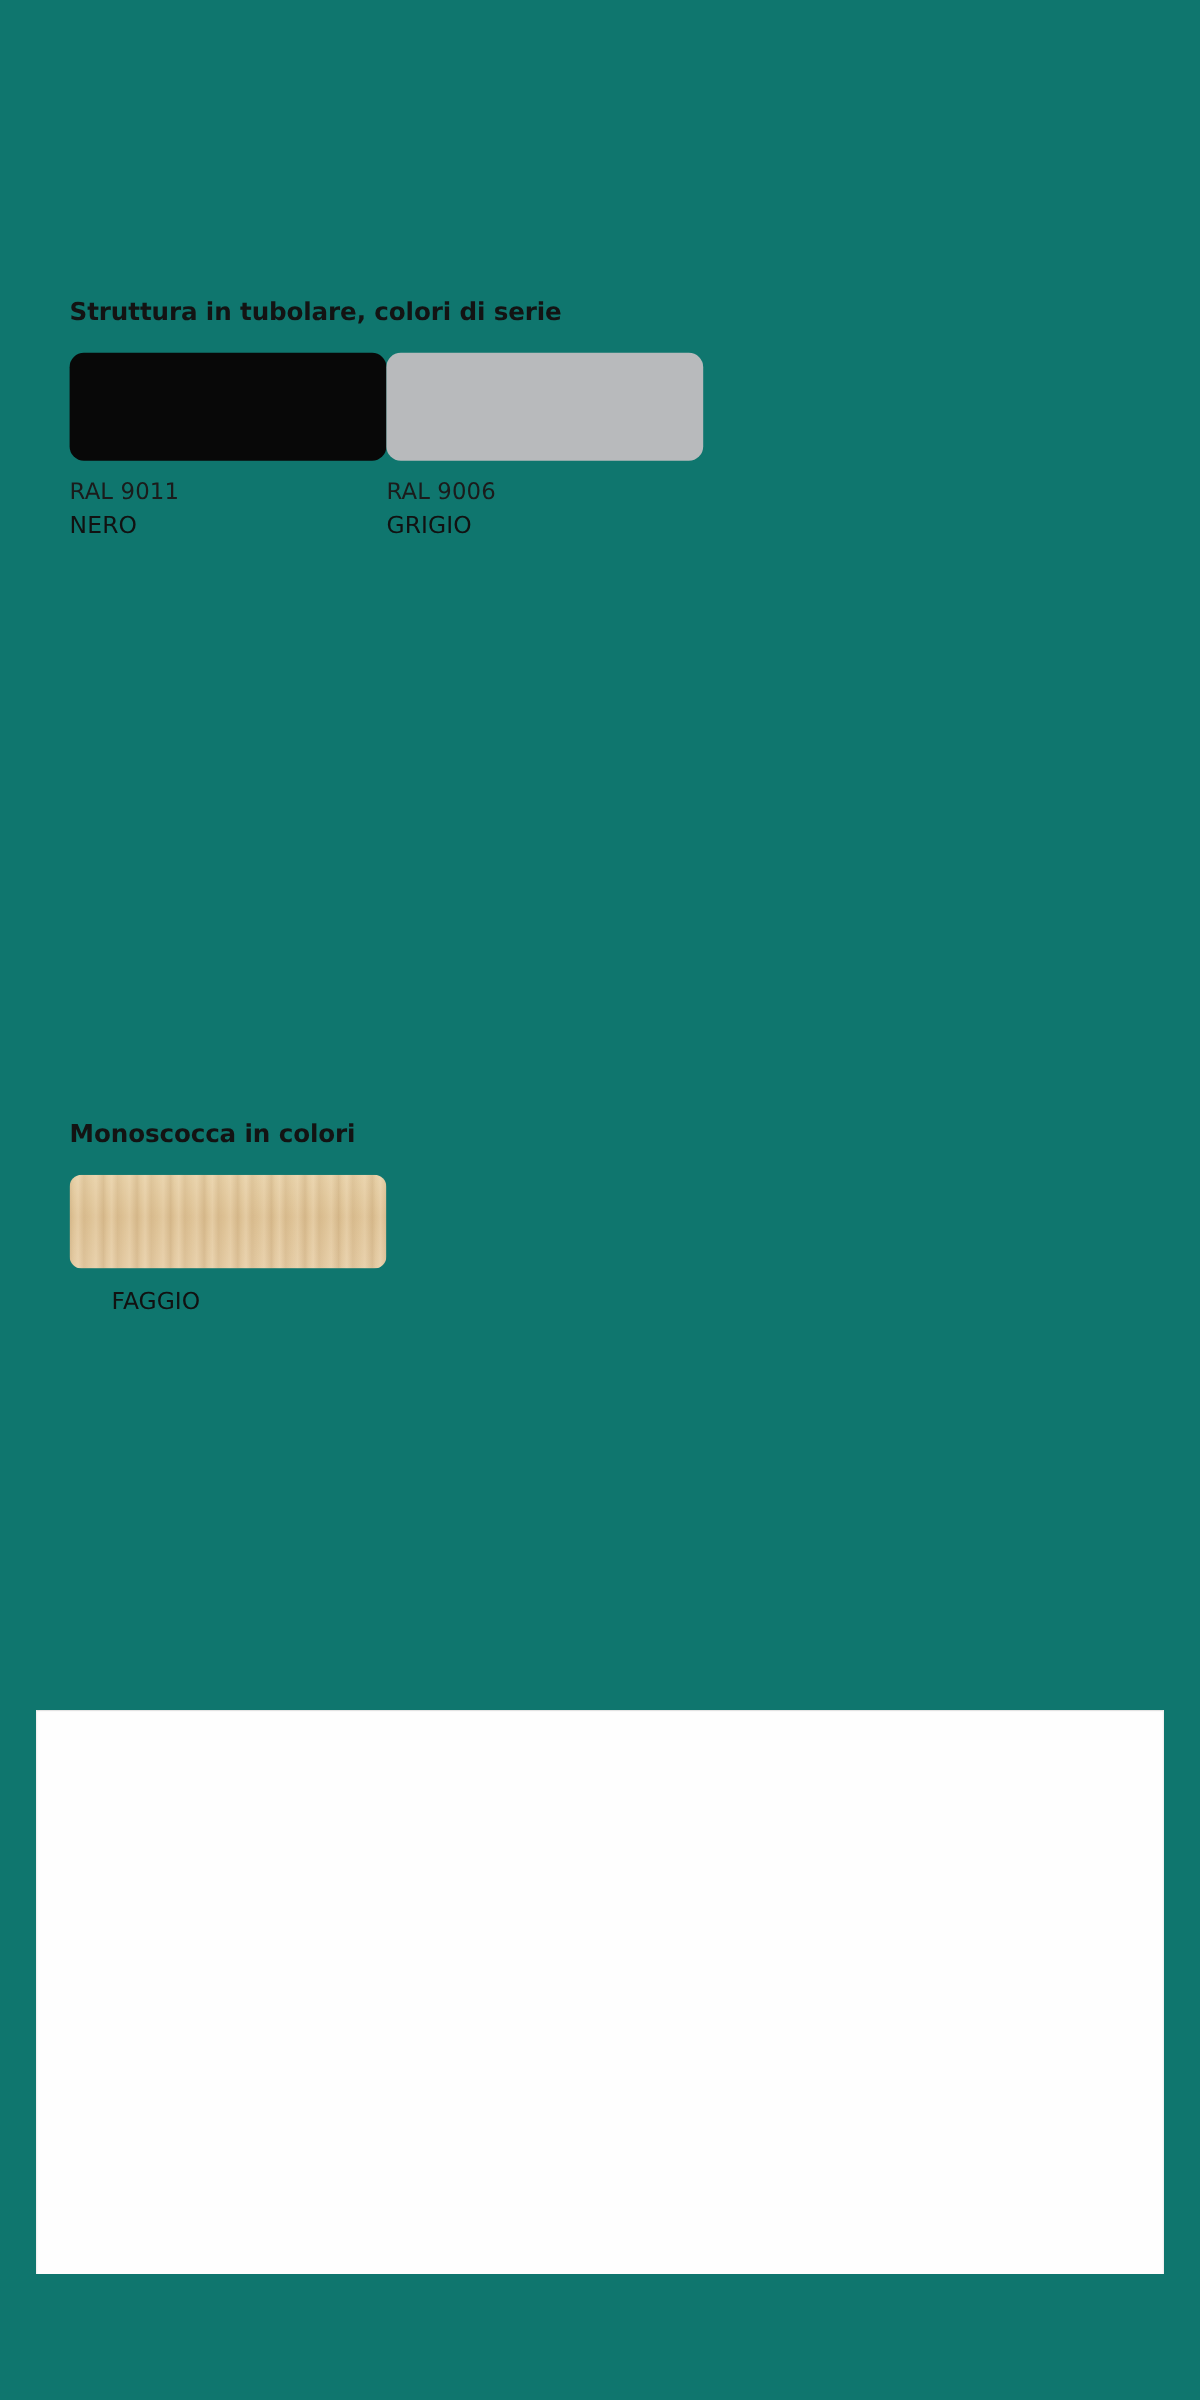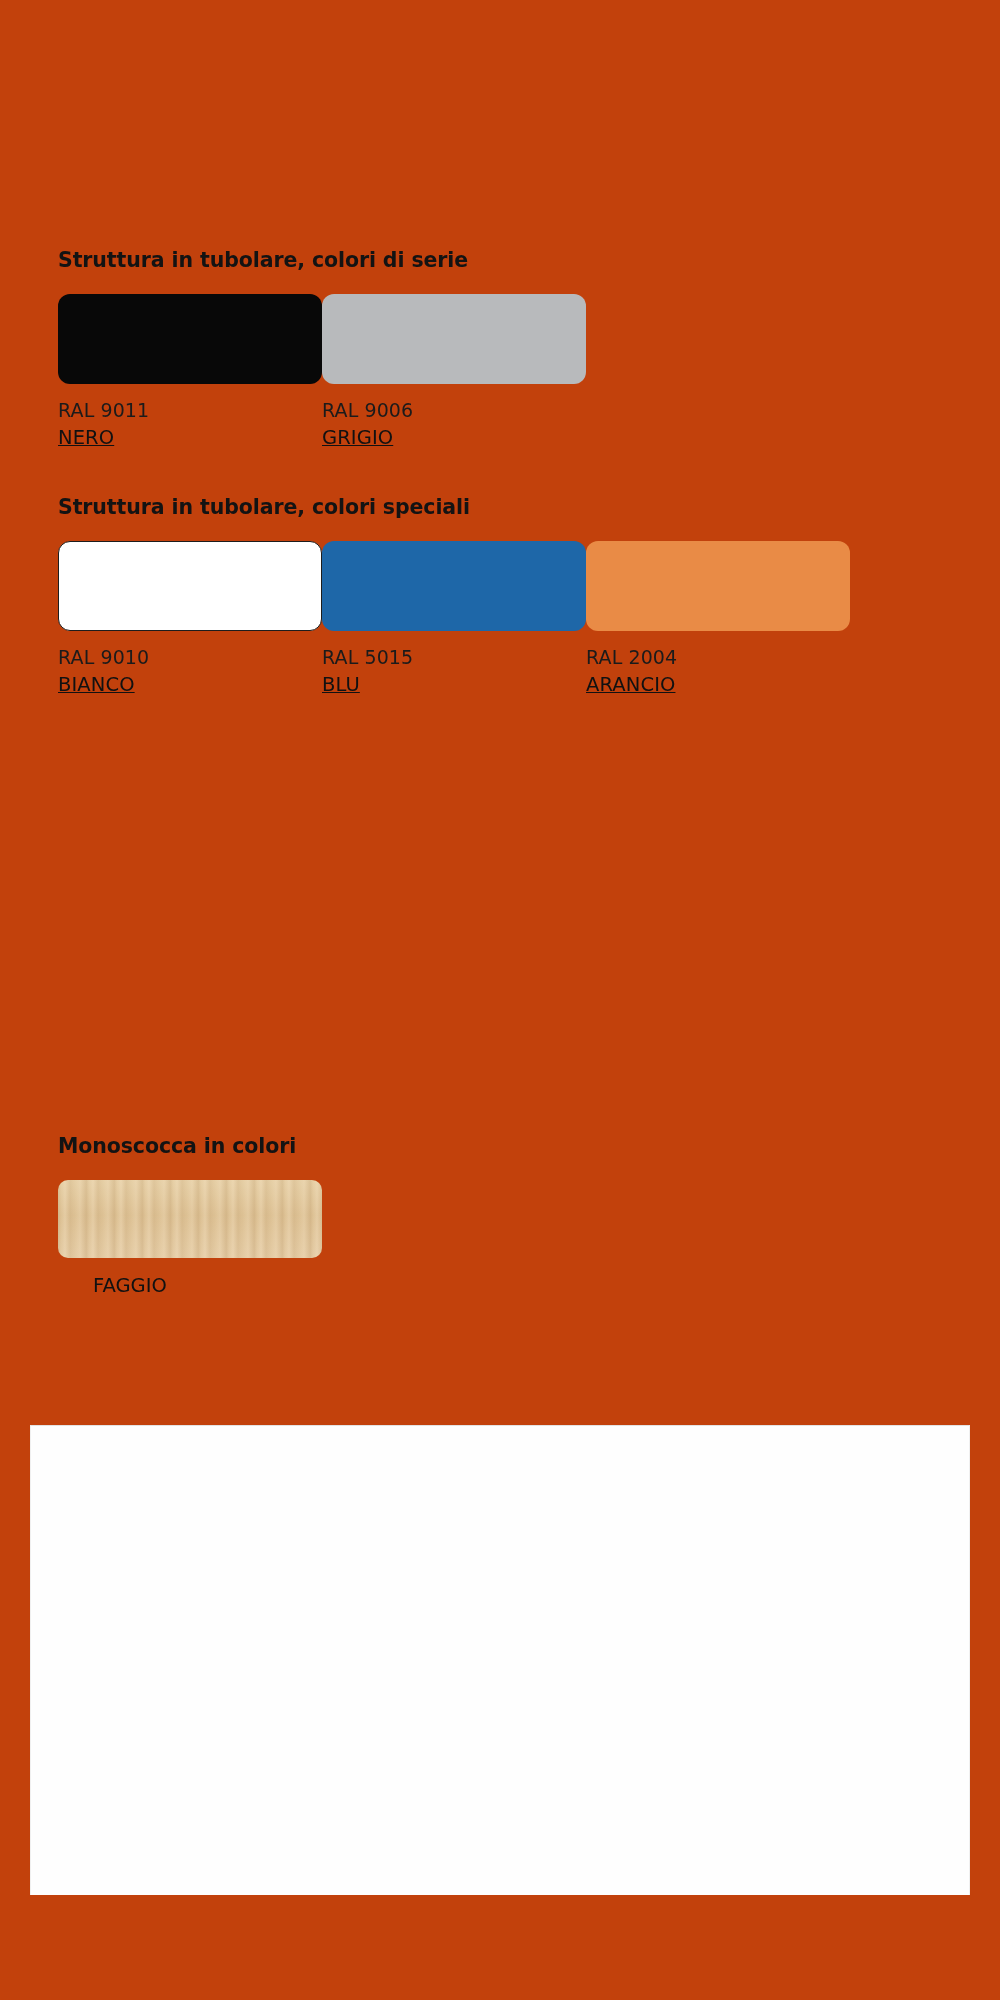--- a/index.html
+++ b/index.html
@@ -14,21 +14,21 @@
     font-family: "DejaVu Sans", sans-serif;
     color: #1a1a1a;
     overflow: hidden;
   }
   .page {
     position: absolute;
     left: 0;
     top: 0;
     width: 1000px;
     height: 2000px;
-    background: #c2410c;
+    background: #0f766e;
   }
   .content {
     position: absolute;
     left: 58px;
     top: 248px;
     width: 900px;
   }
   .section {
     margin-bottom: 0;
   }
@@ -59,21 +59,20 @@
     font-size: 19px;
     color: #1b1b1b;
     margin-top: 15px;
     letter-spacing: 0.1px;
   }
   .swatch-name {
     font-size: 19.5px;
     color: #111111;
     margin-top: 5px;
     letter-spacing: 0.1px;
-    text-decoration: underline;
   }
   .gap-serie {
     height: 46px;
   }
   .gap-big {
     height: 438px;
   }
   .wood {
     width: 264px;
     height: 78px;
@@ -139,44 +138,20 @@
           <div class="swatch" style="background:#b8babc"></div>
           <div class="swatch-code">RAL 9006</div>
           <div class="swatch-name">GRIGIO</div>
         </div>
 
       </div>
     </div>
 
     <div class="gap-serie"></div>
 
-    <div class="section">
-      <h2 class="section-title">Struttura in tubolare, colori speciali</h2>
-      <div class="swatch-row">
-
-        <div class="swatch-cell">
-          <div class="swatch bordered" style="background:#ffffff"></div>
-          <div class="swatch-code">RAL 9010</div>
-          <div class="swatch-name">BIANCO</div>
-        </div>
-
-        <div class="swatch-cell">
-          <div class="swatch" style="background:#1e67a8"></div>
-          <div class="swatch-code">RAL 5015</div>
-          <div class="swatch-name">BLU</div>
-        </div>
-
-        <div class="swatch-cell">
-          <div class="swatch" style="background:#e98b46"></div>
-          <div class="swatch-code">RAL 2004</div>
-          <div class="swatch-name">ARANCIO</div>
-        </div>
-
-      </div>
-    </div>
 
     <div class="gap-big"></div>
 
     <div class="section">
       <h2 class="section-title">Monoscocca in colori</h2>
       <div class="swatch-row">
         <div class="swatch-cell">
           <div class="wood"></div>
           <div class="wood-name">FAGGIO</div>
         </div>

